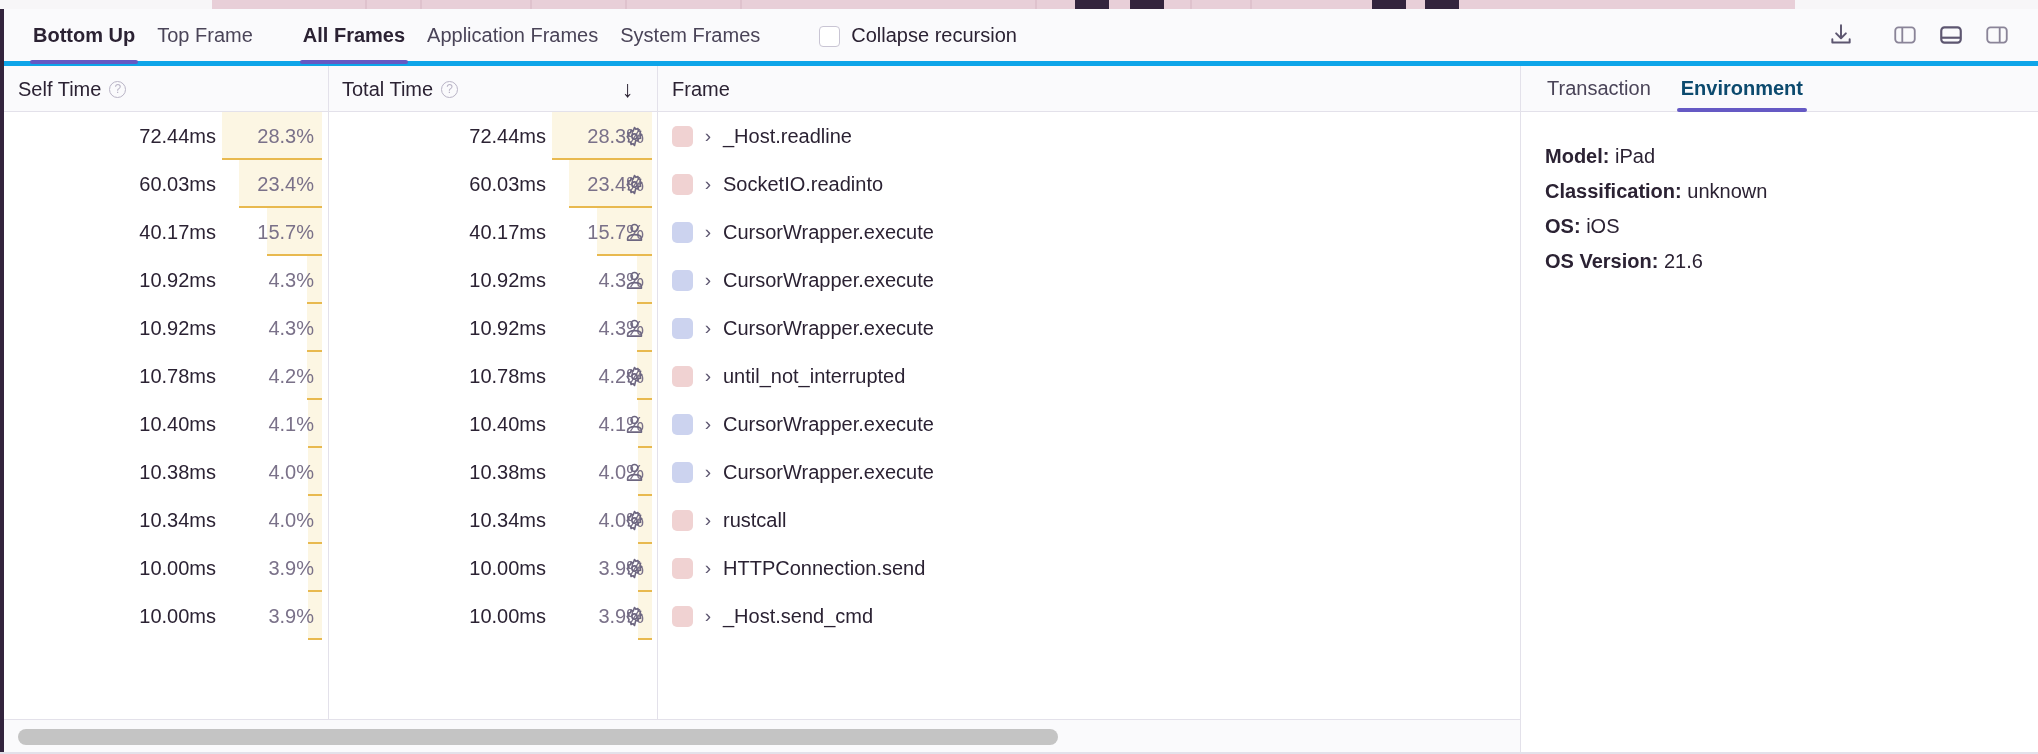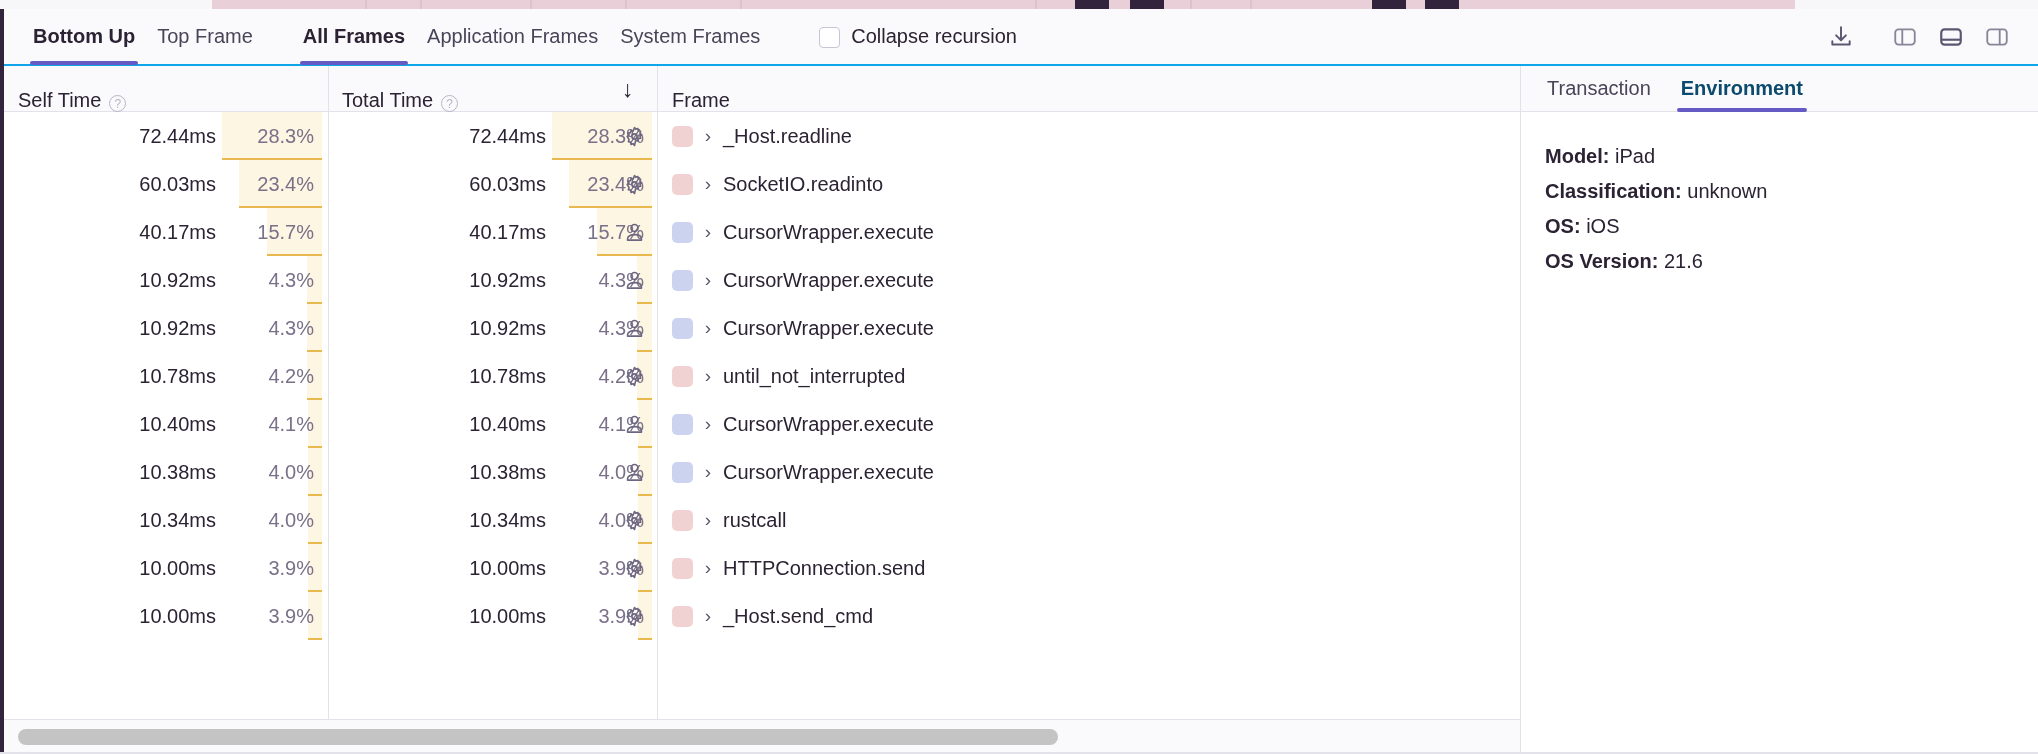--- a/index.html
+++ b/index.html
@@ -41,21 +41,21 @@
     position: absolute; left: 0; top: 9px;
     width: 4px; height: 745px;
     background: #33243d;
   }
 
   
   .toolbar {
     position: absolute; left: 4px; top: 9px;
     width: 2034px; height: 57px;
     background: #fafafc;
-    border-bottom: 2px solid #0ea5e9;
+    border-bottom: 5px solid #0ea5e9;
     display: flex;
     align-items: center;
     padding: 0 18px 0 18px;
   }
   .tab-group { display: flex; align-items: center; height: 57px; }
   .tab {
     position: relative;
     height: 57px;
     display: flex; align-items: center;
     padding: 0 11px;
@@ -100,21 +100,21 @@
 
   
   .thead {
     position: absolute; left: 4px; top: 66px;
     width: 1516px; height: 46px;
     background: #fafafc;
     border-bottom: 1px solid #e3e1ea;
   }
   .th {
     position: absolute; top: 0; height: 46px;
-    display: flex; align-items: flex-end;
+    display: flex; align-items: center;
     font-size: 20px;
     color: #2b2233;
     cursor: pointer;
   }
   .th-selftime { left: 14px; }
   .th-totaltime { left: 338px; }
   .th-frame { left: 668px; }
   .qmark {
     display: inline-flex; align-items: center; justify-content: center;
     width: 17px; height: 17px;

